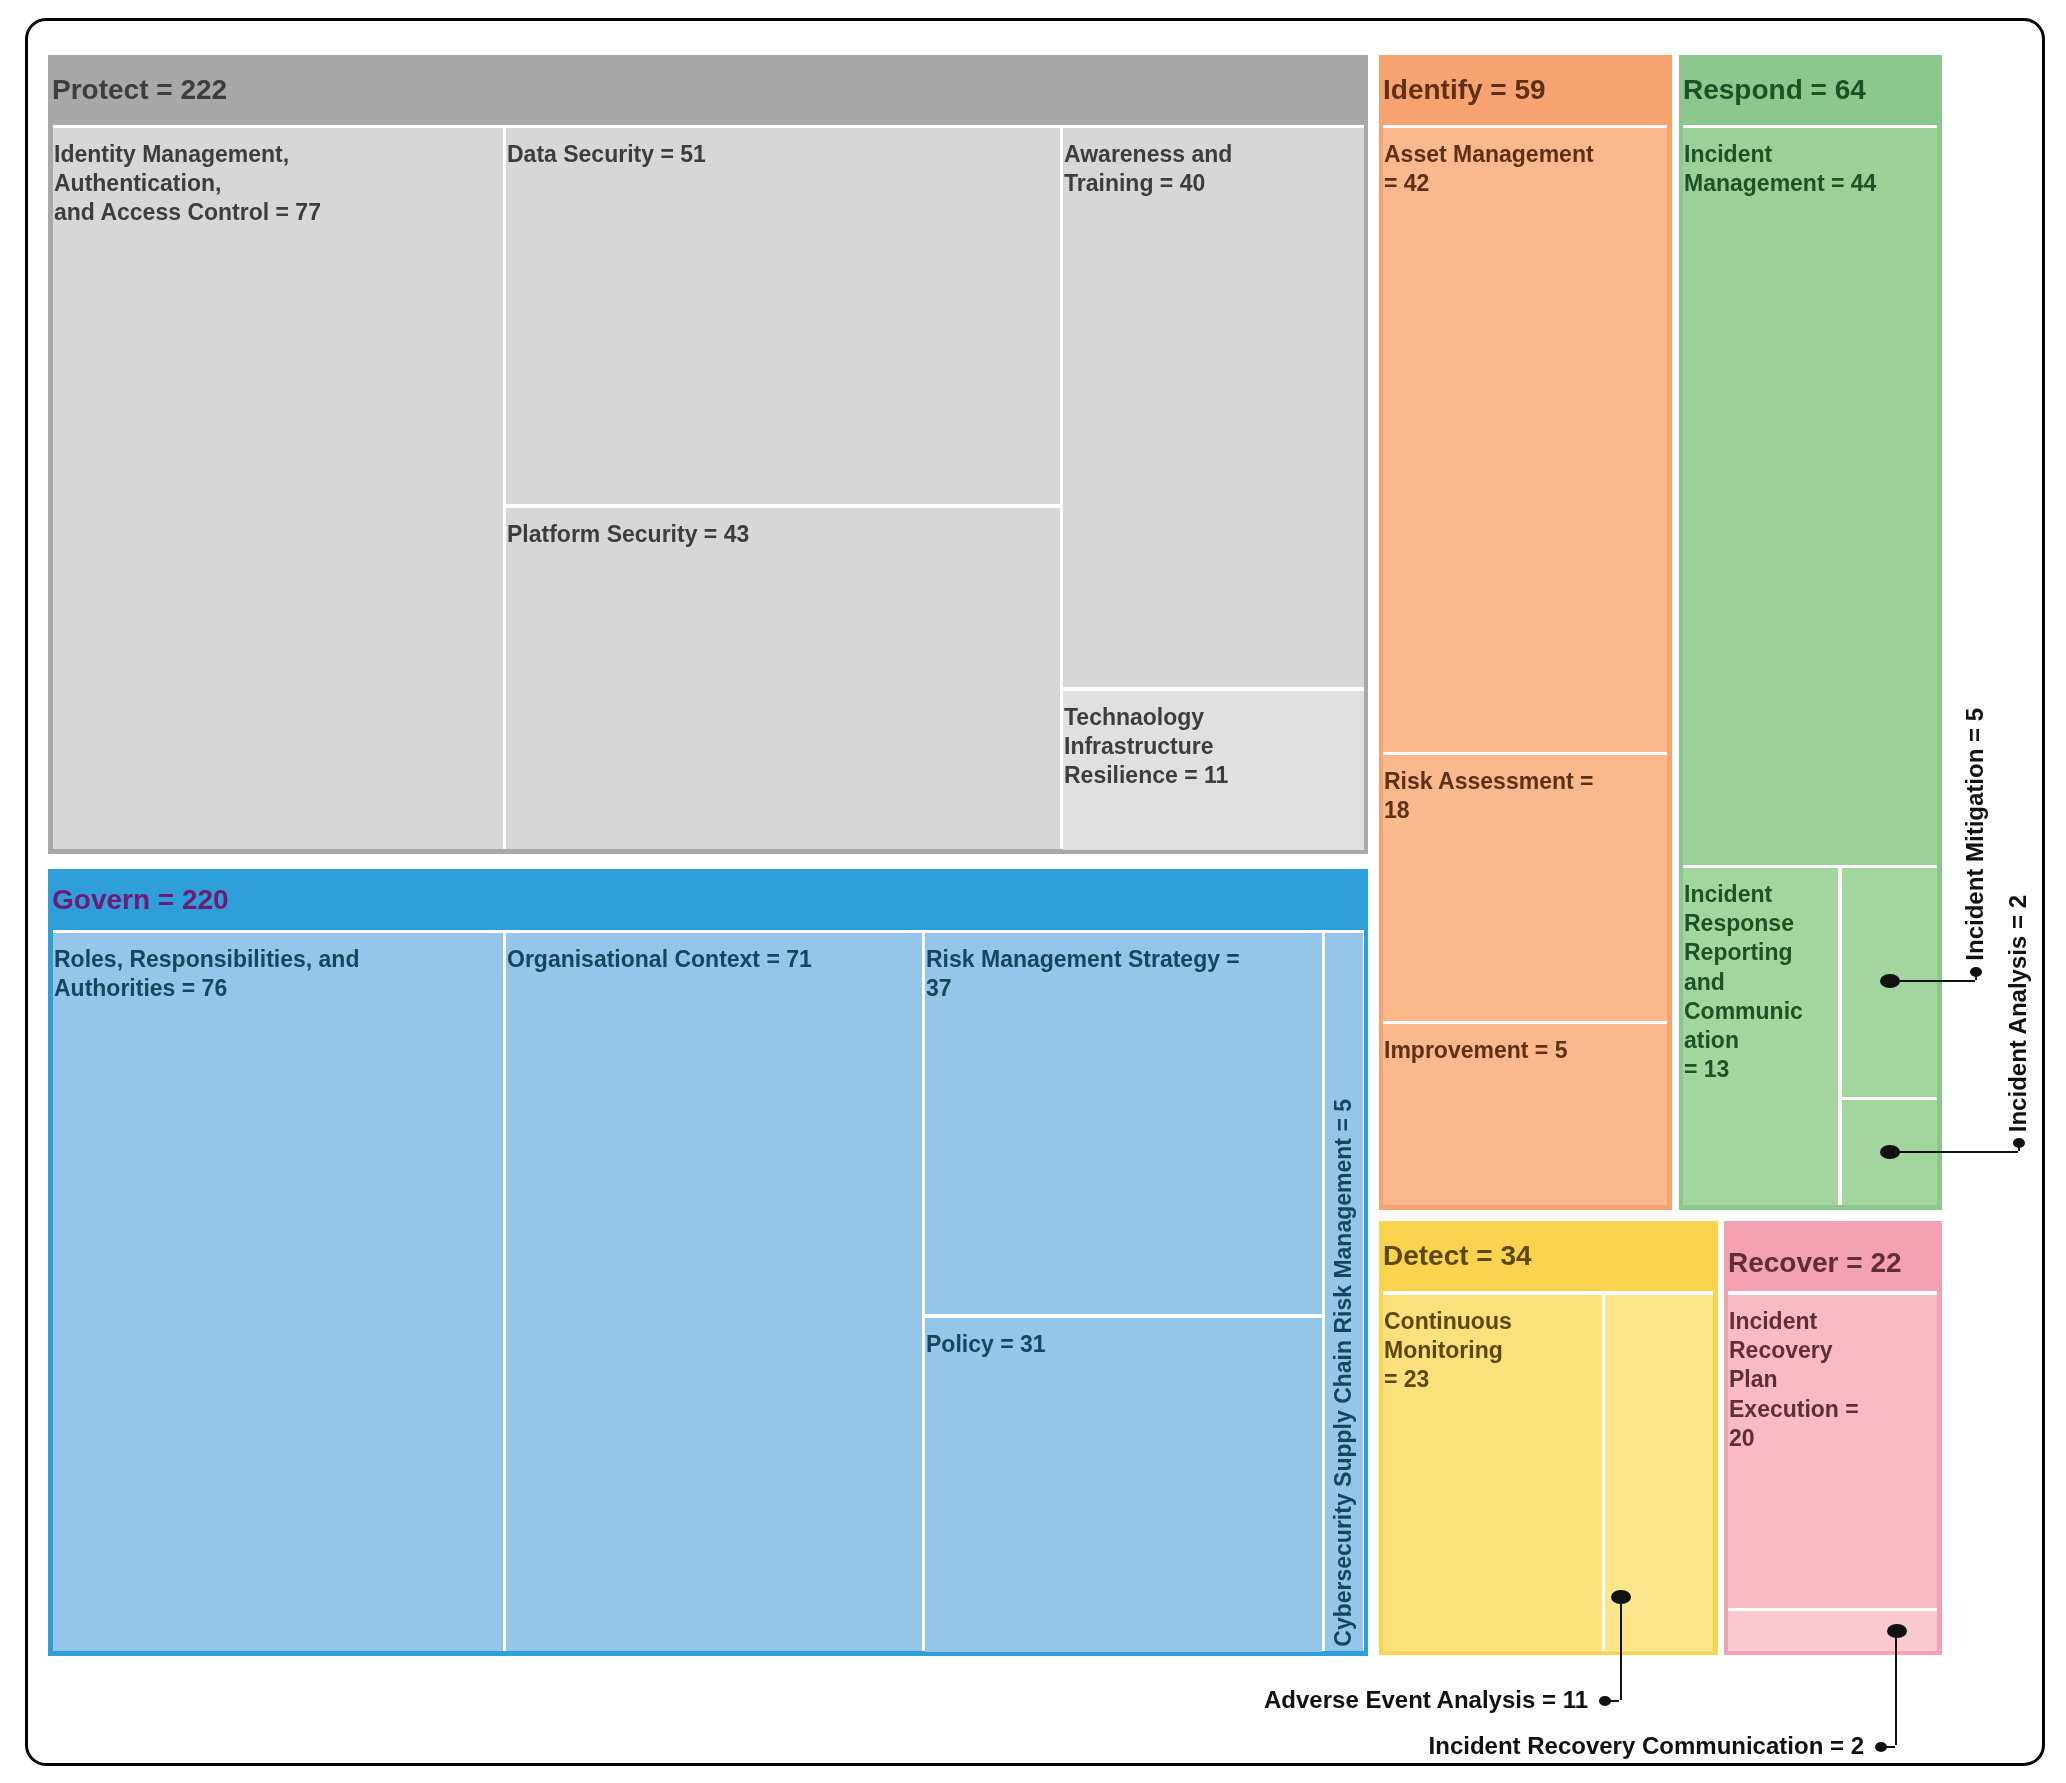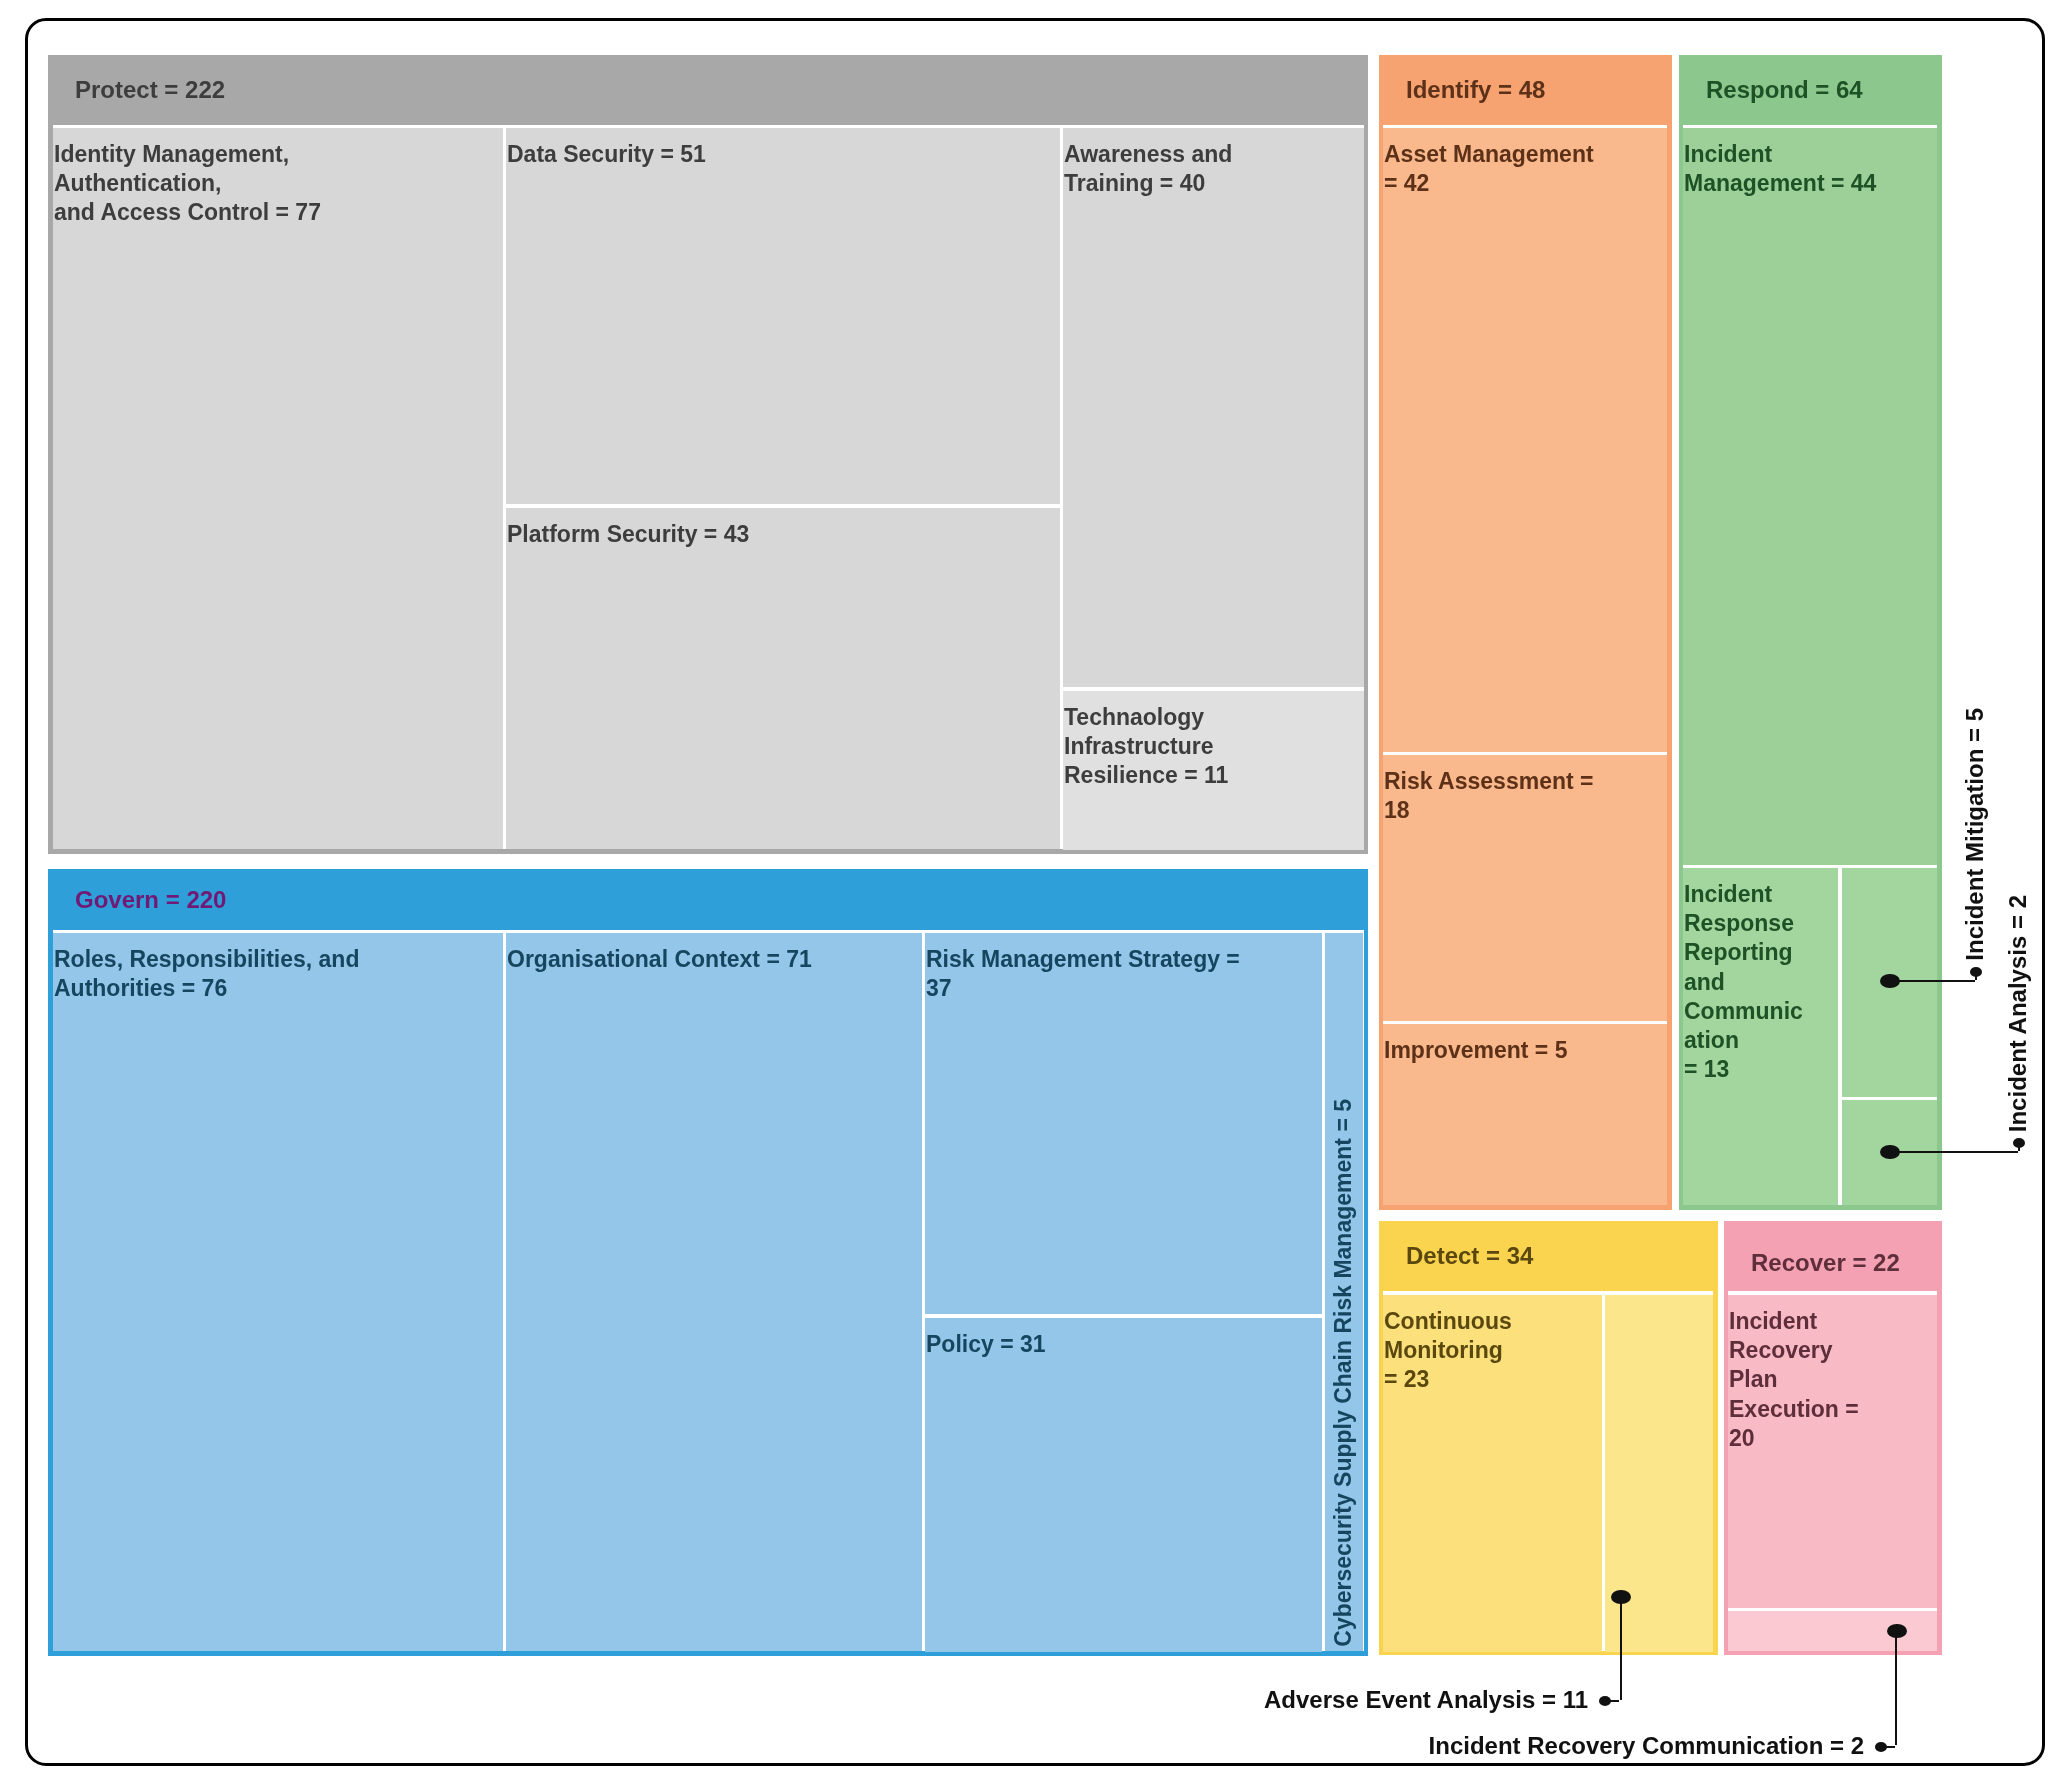--- a/index.html
+++ b/index.html
@@ -4,22 +4,22 @@
 <style>
   html, body { margin: 0; padding: 0; background: #ffffff; }
   body { width: 2066px; height: 1783px; overflow: hidden;
          font-family: "Liberation Sans", sans-serif; }
   #root { position: relative; width: 2066px; height: 1783px; background: #ffffff; }
   .figure-frame { position: absolute; left: 24.6px; top: 18px; width: 2020px; height: 1748px;
                   box-sizing: border-box; border: 3.8px solid #000000; border-radius: 21px;
                   background: #ffffff; }
   .section { position: absolute; }
   .cells-bg { position: absolute; background: #ffffff; }
-  .section-header { position: absolute; font-weight: bold; font-size: 24px;
-                    padding-left: 27px; display: flex; align-items: center;
+  .section-header { position: absolute; font-weight: bold; font-size: 28px;
+                    padding-left: 4px; display: flex; align-items: center;
                     box-sizing: border-box; white-space: nowrap; overflow: hidden; }
   .cell { position: absolute; box-sizing: border-box; padding: 12px 1px;
           font-weight: bold; font-size: 23px; line-height: 1.27;
           white-space: pre-line; overflow: hidden; }
   .vtext { position: absolute; left: 50%; bottom: 4.4px;
            transform: translateX(-50%) rotate(180deg);
            writing-mode: vertical-rl; white-space: nowrap;
            font-weight: bold; font-size: 23px; }
   .cline { position: absolute; background: #111111; }
   .dot-big { position: absolute; width: 19.7px; height: 14.2px; border-radius: 50%;
@@ -55,21 +55,21 @@
       <div class="section-header" style="left: 48px; top: 869px; width: 1320px; height: 61px; color: #701a75;">Govern = 220</div>
       <div class="cells-bg" style="left: 53px; top: 930px; width: 1311px; height: 721px;"></div>
       <div class="cell" style="left: 53px; top: 933px; width: 450px; height: 718px; background: rgb(147, 198, 232); color: rgb(22, 70, 95);">Roles, Responsibilities, and
 Authorities = 76</div>
       <div class="cell" style="left: 506px; top: 933px; width: 416px; height: 718px; background: rgb(147, 198, 232); color: rgb(22, 70, 95);">Organisational Context = 71</div>
       <div class="cell" style="left: 925px; top: 933px; width: 397px; height: 381px; background: rgb(147, 198, 232); color: rgb(22, 70, 95);">Risk Management Strategy =
 37</div>
       <div class="cell" style="left: 925px; top: 1318px; width: 397px; height: 334px; background: rgb(147, 198, 232); color: rgb(22, 70, 95);">Policy = 31</div>
       <div class="cell" style="left: 1325px; top: 933px; width: 38px; height: 718px; background: rgb(147, 198, 232); color: rgb(22, 70, 95); padding: 0px;"><span class="vtext">Cybersecurity Supply Chain Risk Management = 5</span></div>
       <div class="section" style="left: 1379px; top: 55px; width: 293px; height: 1155px; background: rgb(247, 162, 113);"></div>
-      <div class="section-header" style="left: 1379px; top: 55px; width: 293px; height: 70px; color: rgb(92, 49, 24);">Identify = 48</div>
+      <div class="section-header" style="left: 1379px; top: 55px; width: 293px; height: 70px; color: rgb(92, 49, 24);">Identify = 59</div>
       <div class="cells-bg" style="left: 1383px; top: 125px; width: 284px; height: 1080px;"></div>
       <div class="cell" style="left: 1383px; top: 128px; width: 284px; height: 624px; background: rgb(250, 184, 141); color: rgb(92, 49, 24);">Asset Management
 = 42</div>
       <div class="cell" style="left: 1383px; top: 755px; width: 284px; height: 266px; background: rgb(250, 184, 141); color: rgb(92, 49, 24);">Risk Assessment =
 18</div>
       <div class="cell" style="left: 1383px; top: 1024px; width: 284px; height: 181px; background: rgb(250, 184, 141); color: rgb(92, 49, 24);">Improvement = 5</div>
       <div class="section" style="left: 1679px; top: 55px; width: 263px; height: 1155px; background: rgb(140, 200, 141);"></div>
       <div class="section-header" style="left: 1679px; top: 55px; width: 263px; height: 70px; color: rgb(30, 81, 37);">Respond = 64</div>
       <div class="cells-bg" style="left: 1683px; top: 125px; width: 254px; height: 1080px;"></div>
       <div class="cell" style="left: 1683px; top: 128px; width: 254px; height: 737px; background: rgb(156, 208, 152); color: rgb(30, 81, 37);">Incident

